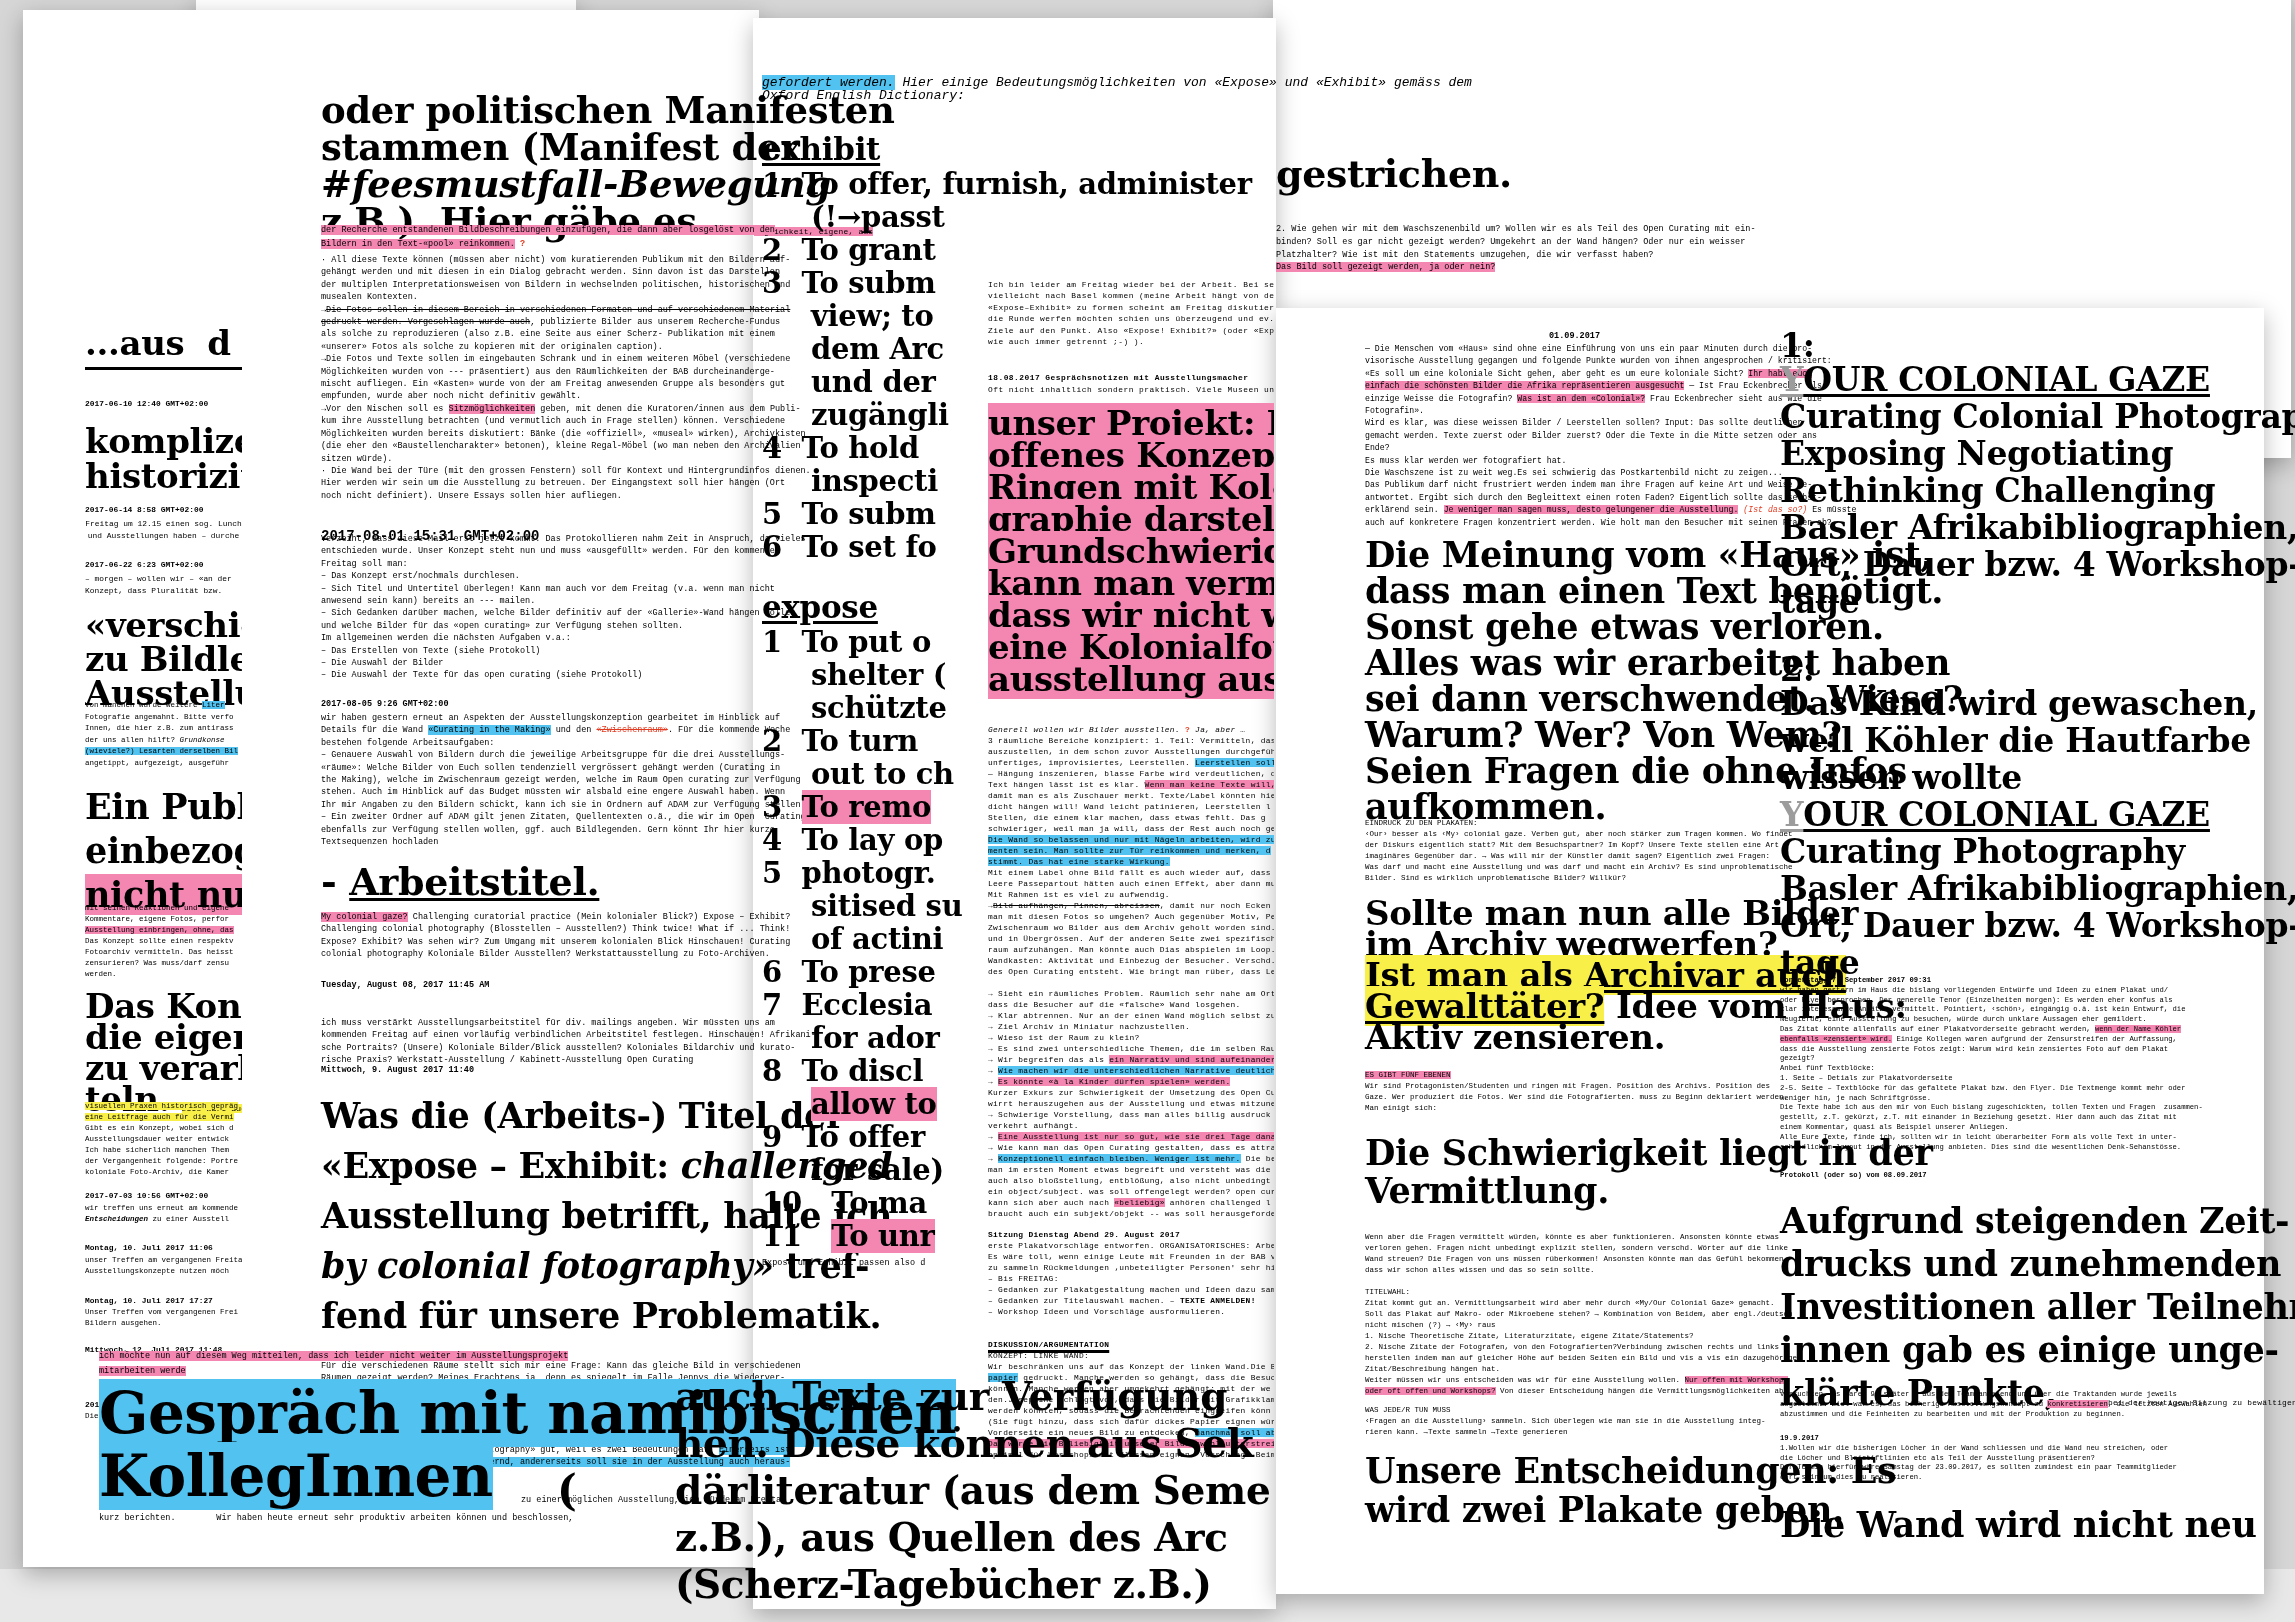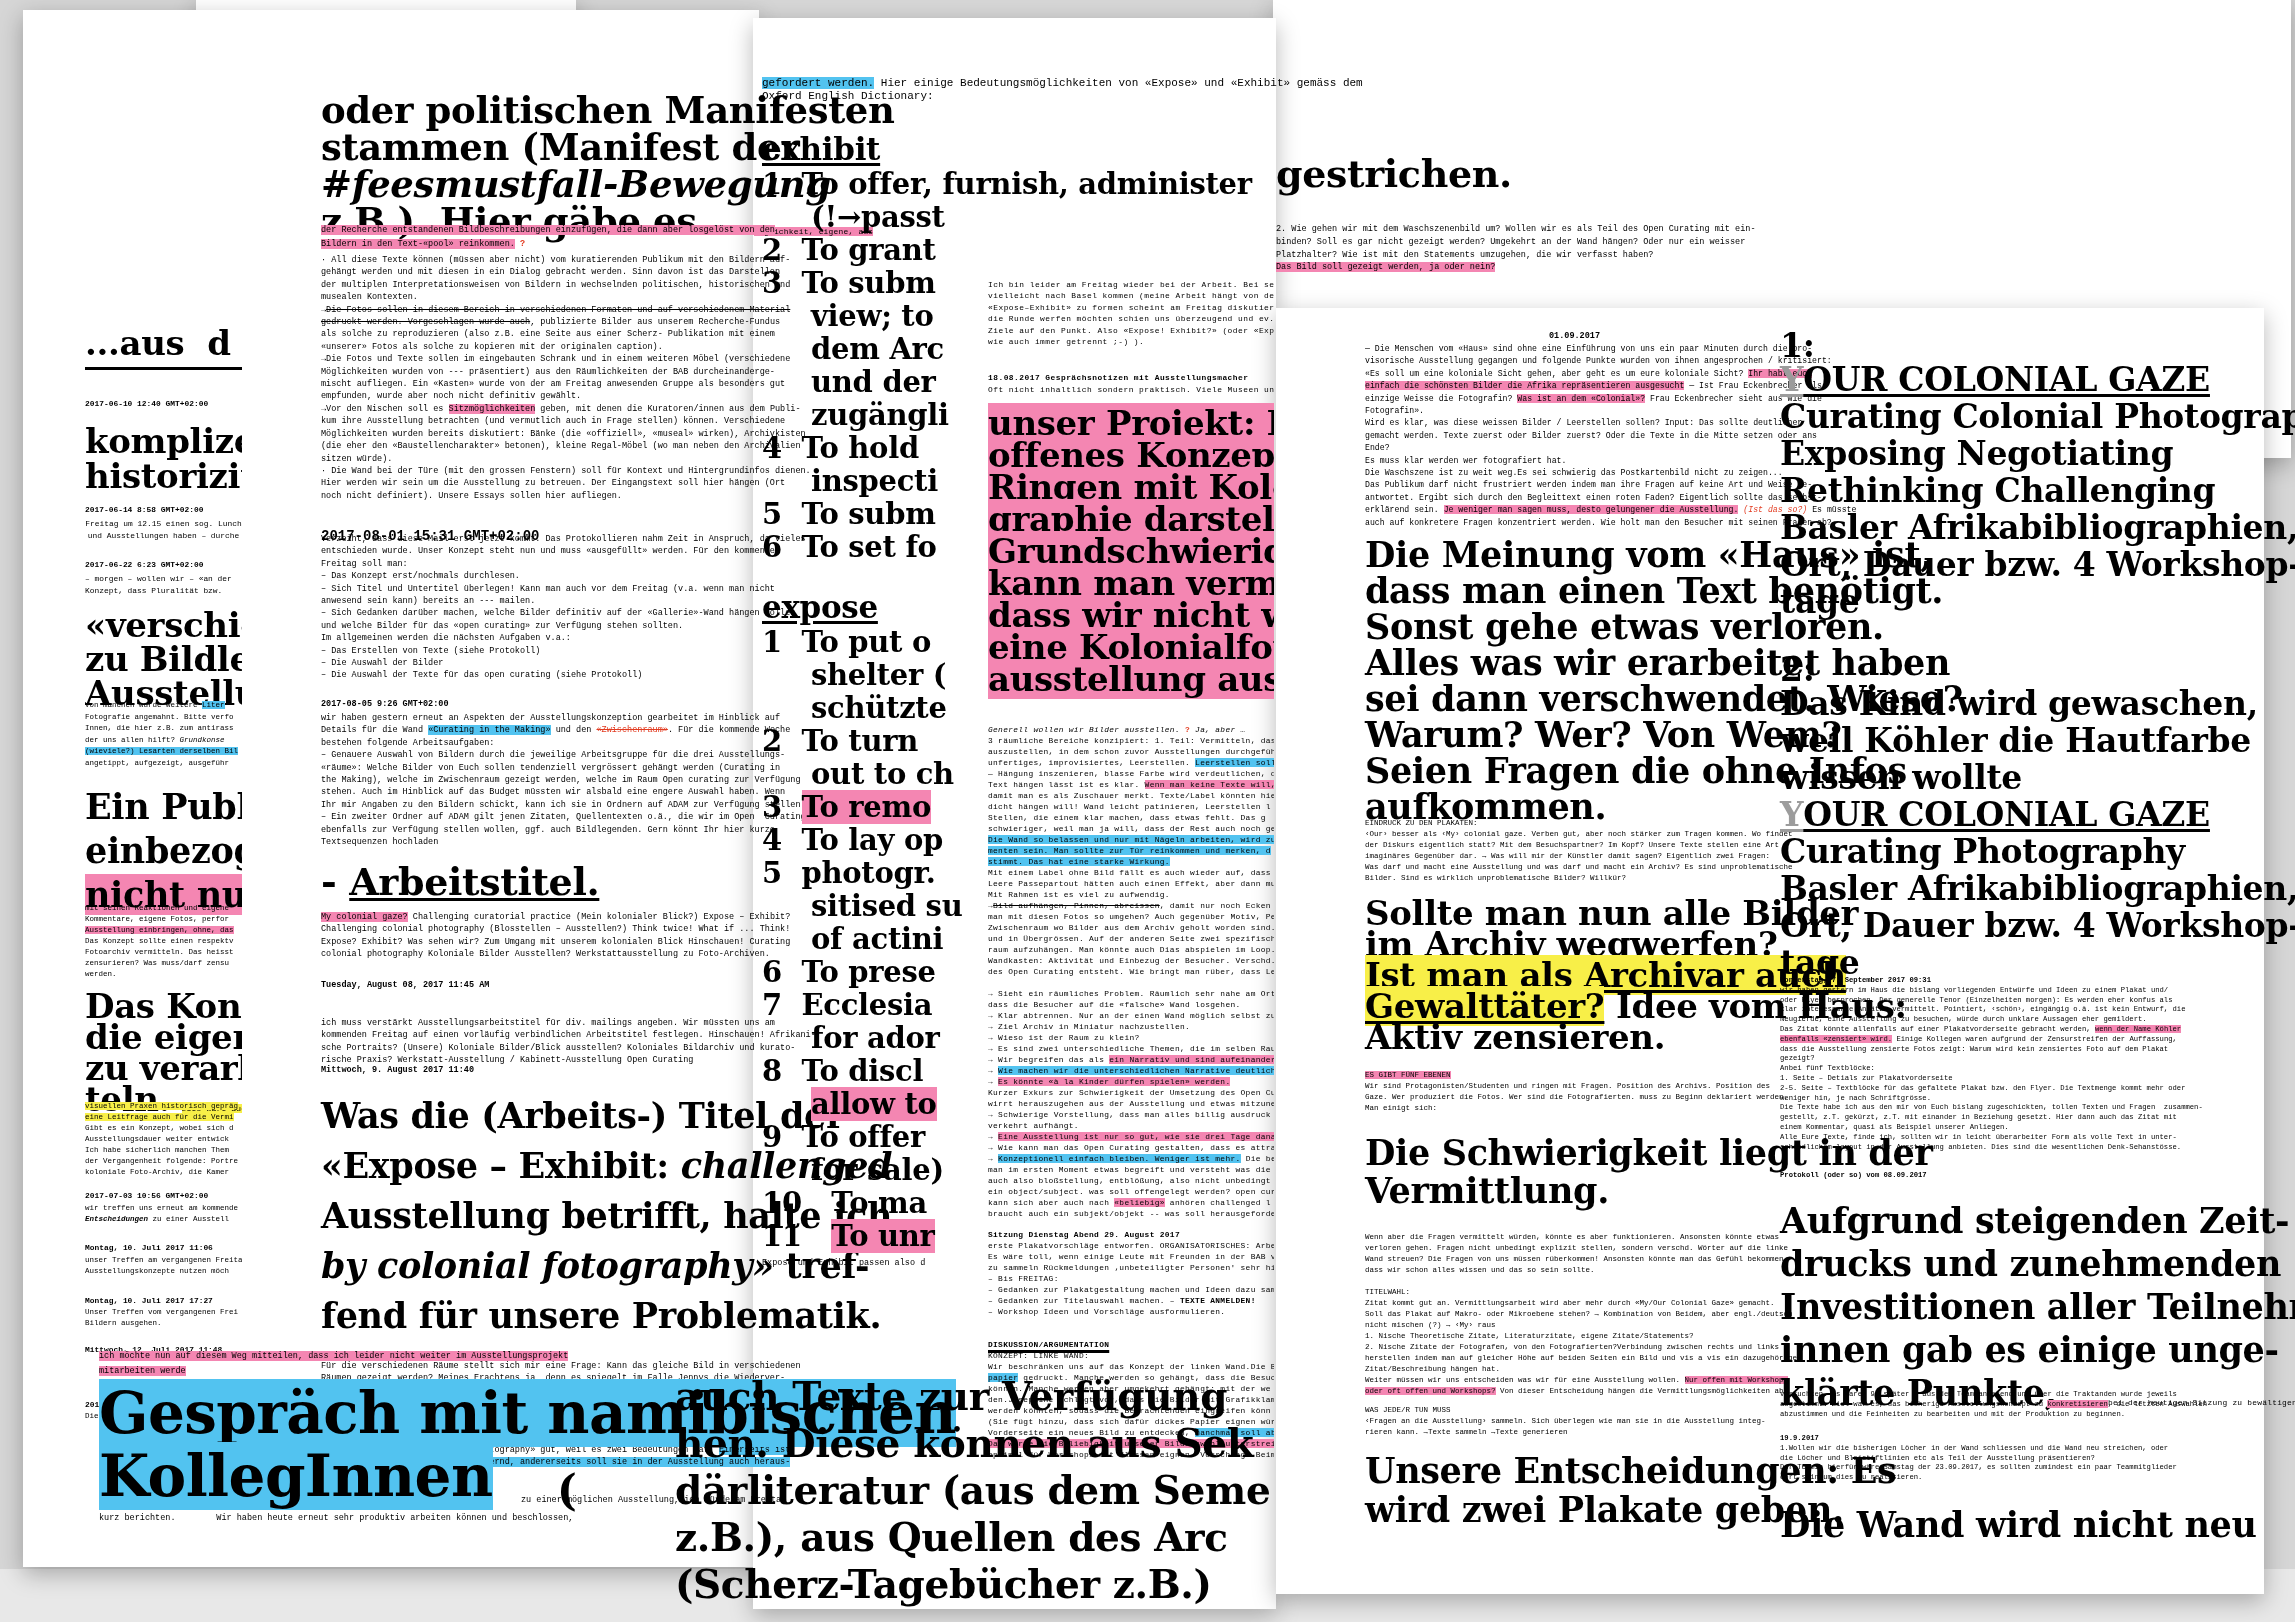--- a/index.html
+++ b/index.html
@@ -238,21 +238,21 @@
         <div class="line"><span>Mittwoch, 9. August 2017 15:52</span></div>
       </div>
       <div class="blk m" style="top: 1334px; font-size: 8.5px; line-height: 12.4px;">
         <div class="line"><span>ARBEITSTITEL:</span></div>
         <div class="line"><span>«Expose – Exhibit: Challenged by Colonial Photography» finde ich gut. Fände auch «Expose –</span></div>
         <div class="line"><span>Exhibit: Challenging Colonial Photography» gut, weil es zwei Bedeutungen hat: </span><span class="hc">Einerseits ist</span></div>
         <div class="line"><span class="hc">die Kolonialfotografie herausfordernd, andererseits soll sie in der Ausstellung auch heraus-</span></div>
       </div>
     </div>
     <div class="region" style="left: 762px; top: 72px; width: 510px; height: 1217px;">
-      <div class="blk m" style="top: 5.2px; font-size: 11px; line-height: 12.4px;">
+      <div class="blk m" style="top: 5.2px; font-size: 13px; line-height: 12.4px; font-style: italic;">
         <div class="line"><span class="hc">gefordert werden.</span><span> Hier einige Bedeutungsmöglichkeiten von «Expose» und «Exhibit» gemäss dem</span></div>
         <div class="line"><span>Oxford English Dictionary:</span></div>
       </div>
       <div class="blk h" style="top: 59px; font-size: 31px; line-height: 1.18;">
         <div class="line"><span class="ulh">exhibit</span></div>
       </div>
       <div class="blk h" style="top: 96px; font-size: 29px; line-height: 33px;">
         <div class="line"><span>1  To offer, furnish, administer</span></div>
         <div class="line"><span>     (!→passt</span></div>
         <div class="line"><span>2  To grant</span></div>

